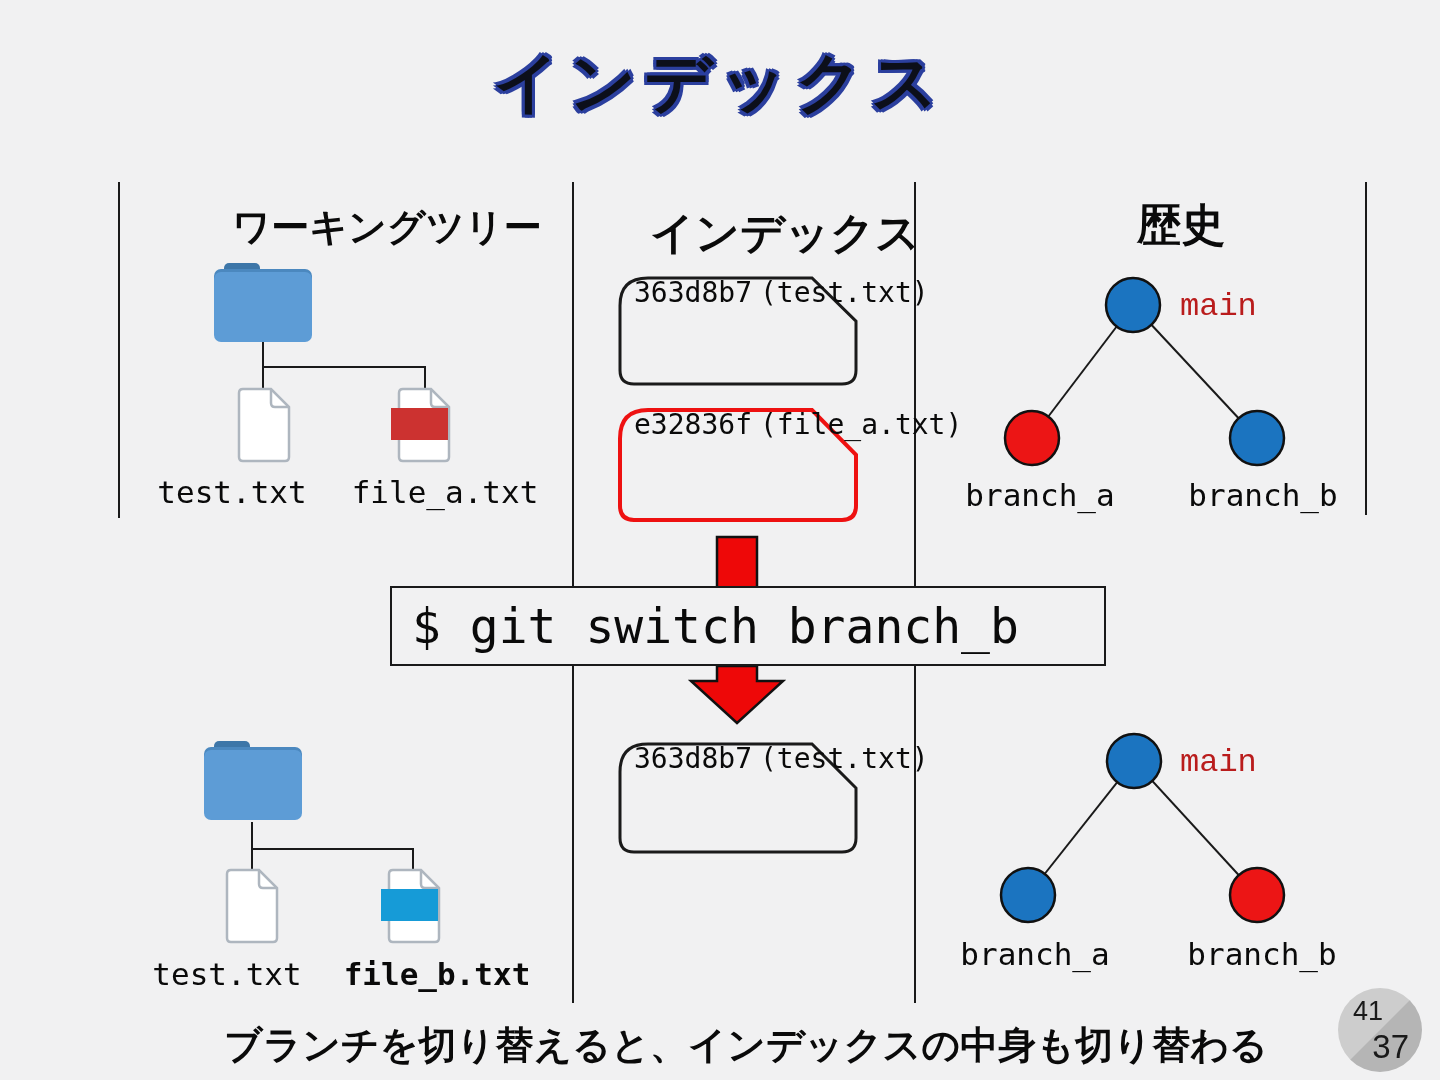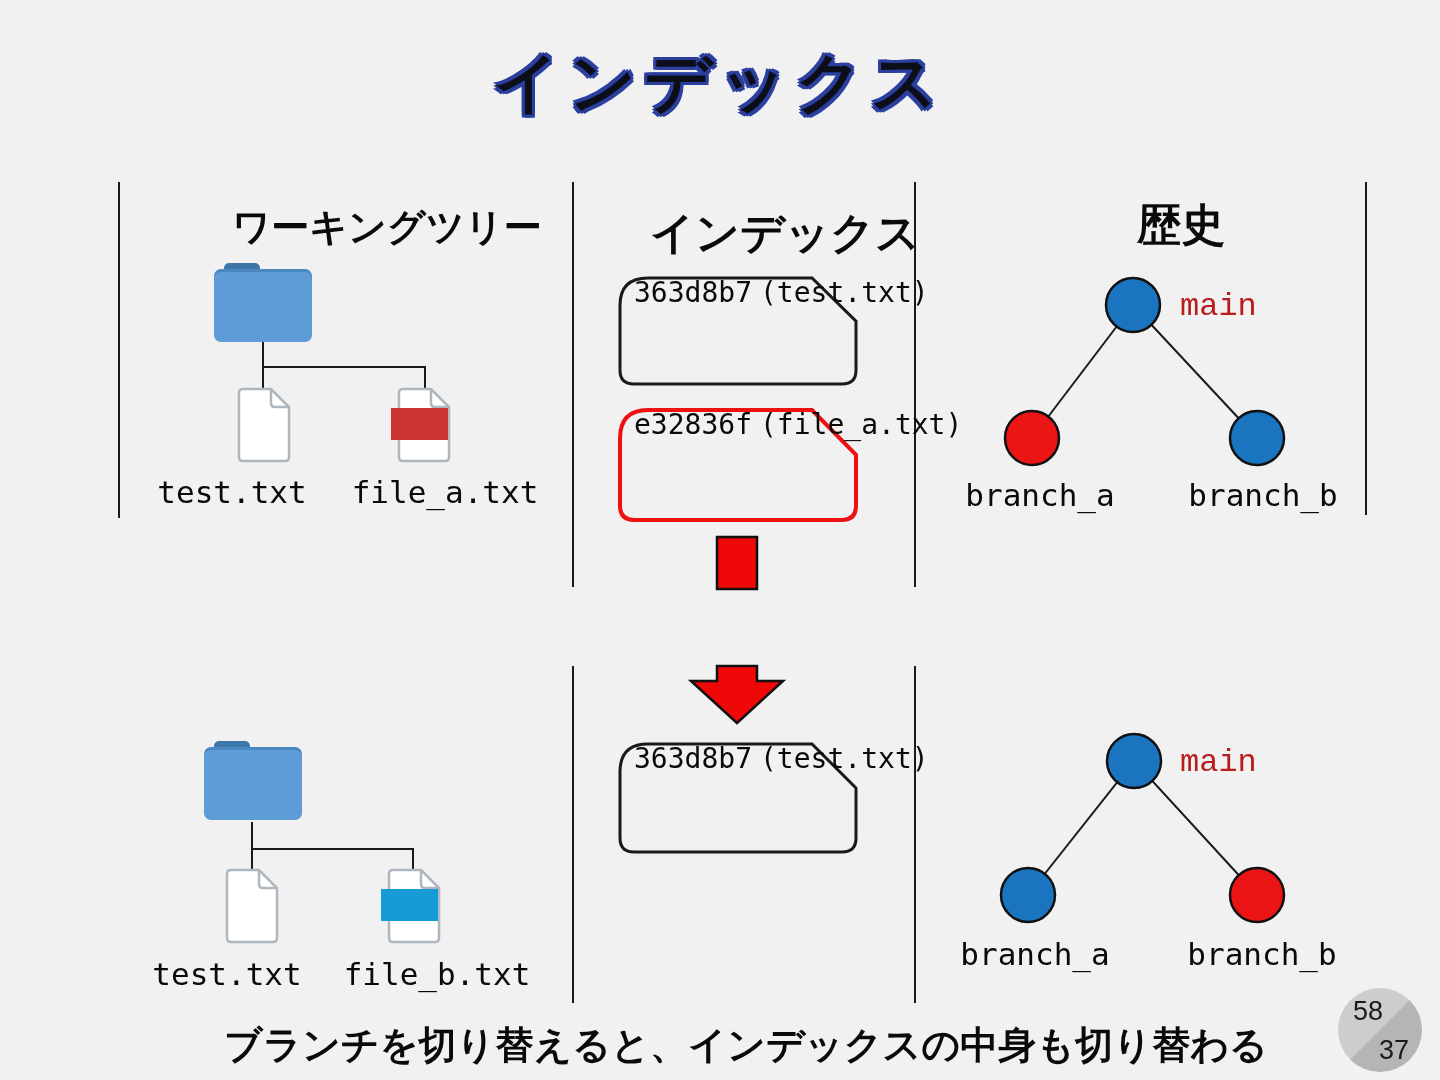--- a/index.html
+++ b/index.html
@@ -59,21 +59,21 @@
     display:flex;align-items:center;padding-left:20px;
     font-size:48px;color:#0a0a0a;font-family:"DejaVu Sans Mono","Liberation Mono",monospace;
     white-space:nowrap;
   }
   .caption{position:absolute;left:0;top:1020px;width:100%;text-align:center;
            font-size:38px;font-weight:bold;color:#0a0a0a;padding-left:26px;}
   
   .page-badge{position:absolute;left:1338px;top:988px;width:84px;height:84px;border-radius:50%;
               background:linear-gradient(135deg,#cdcdcd 49.5%,#b5b5b5 50.5%);z-index:2;}
   .page-badge .cur{position:absolute;left:15px;top:8px;font-size:27px;color:#1a1a1a;}
-  .page-badge .tot{position:absolute;right:13px;bottom:6px;font-size:27px;color:#1a1a1a;}
+  .page-badge .tot{position:absolute;right:13px;bottom:6px;font-size:33px;color:#1a1a1a;}
 </style>
 </head>
 <body>
 
 <div class="slide">
 
   <h1 class="title">インデックス</h1>
 
   <div class="vline" style="left:118px;top:182px;height:336px;"></div>
   <div class="vline" style="left:572px;top:182px;height:405px;"></div>
@@ -140,20 +140,21 @@
   </svg>
   <div class="mlabel-left" style="left:1180px;top:288px;">main</div>
   <div class="mlabel" style="left:940px;top:477px;">branch_a</div>
   <div class="mlabel" style="left:1163px;top:477px;">branch_b</div>
 
   <svg class="arrow-svg" viewBox="0 0 120 195">
     <rect x="37" y="2" width="40" height="52"></rect>
     <polygon points="37,131 77,131 77,146 103,146 57,188 11,146 37,146"></polygon>
   </svg>
 
+  <div class="cmdbox">$ git switch branch_b</div>
 
   <div class="folder" style="left:204px;top:750px;">
     <div class="tab"></div>
     <div class="back"></div>
     <div class="front"></div>
   </div>
   <div class="tline" style="left:251px;top:822px;width:2px;height:28px;"></div>
   <div class="tline" style="left:251px;top:848px;width:163px;height:2px;"></div>
   <div class="tline" style="left:251px;top:848px;width:2px;height:22px;"></div>
   <div class="tline" style="left:412px;top:848px;width:2px;height:22px;"></div>
@@ -165,21 +166,21 @@
     </svg>
   </div>
   <div class="file" style="left:387px;top:868px;">
     <svg viewBox="0 0 54 76">
       <path d="M6 2 H34 L52 20 V70 Q52 74 48 74 H6 Q2 74 2 70 V6 Q2 2 6 2 Z" fill="#ffffff" stroke="#aeb6bf" stroke-width="2.5"></path>
       <path d="M34 2 V16 Q34 20 38 20 H52" fill="none" stroke="#aeb6bf" stroke-width="2.5"></path>
     </svg>
     <div class="stripe blue"></div>
   </div>
   <div class="mlabel" style="left:127px;top:956px;">test.txt</div>
-  <div class="mlabel" style="left:337px;top:956px;">file_b.txt</div>
+  <div class="mlabel" style="left:337px;top:956px;font-weight:bold;">file_b.txt</div>
 
   <div class="blob black" style="left:618px;top:742px;height:112px;">
     <svg viewBox="0 0 240 112" preserveAspectRatio="none">
       <path d="M30 2 H194 L238 46 V96 Q238 110 224 110 H16 Q2 110 2 96 V30 Q2 2 30 2 Z"></path>
     </svg>
     <div class="blob-text">
       <div>363d8b7</div>
       <div>(test.txt)</div>
     </div>
   </div>
@@ -191,17 +192,17 @@
     <circle cx="113" cy="183" r="27" class="node-blue"></circle>
     <circle cx="342" cy="183" r="27" class="node-red"></circle>
   </svg>
   <div class="mlabel-left" style="left:1180px;top:744px;">main</div>
   <div class="mlabel" style="left:935px;top:936px;">branch_a</div>
   <div class="mlabel" style="left:1162px;top:936px;">branch_b</div>
 
   <div class="caption">ブランチを切り替えると、インデックスの中身も切り替わる</div>
 
   <div class="page-badge">
-    <div class="cur">58</div>
+    <div class="cur">41</div>
     <div class="tot">37</div>
   </div>
 
 </div>
 
 </body></html>

